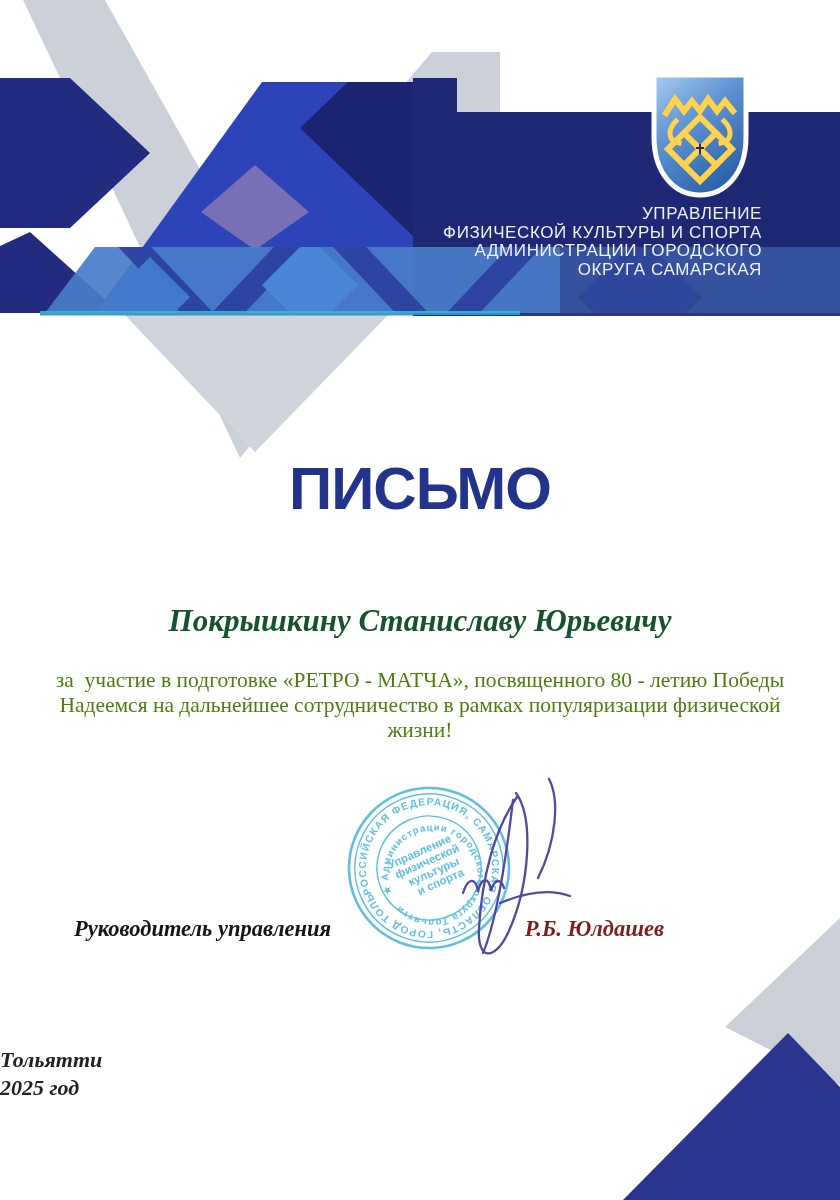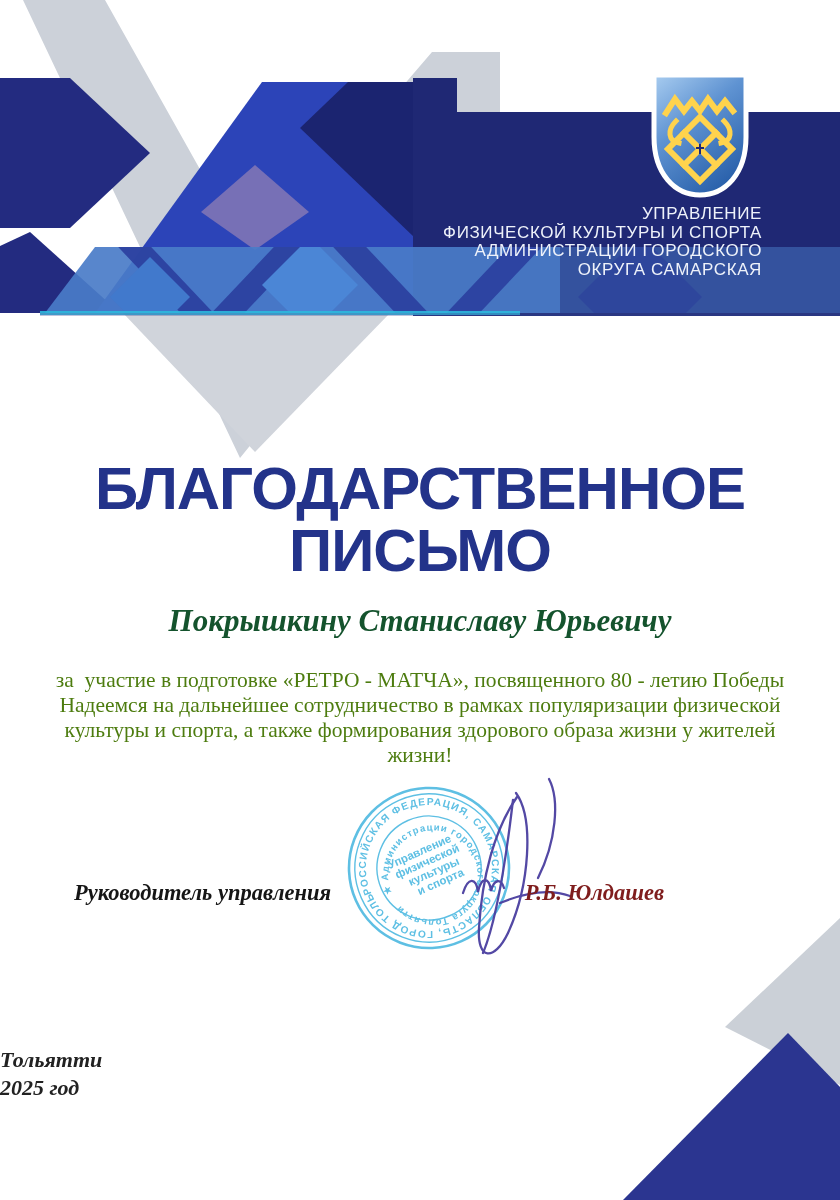--- a/index.html
+++ b/index.html
@@ -22,21 +22,21 @@
   }
   .recipient{
     position:absolute;top:603px;left:0;width:840px;text-align:center;
     font-weight:700;font-style:italic;font-size:31px;color:#14532d;
   }
   .body-text{
     position:absolute;top:668px;left:50px;width:740px;text-align:center;
     font-size:21.5px;line-height:25px;color:#4d7c0f;
   }
   .body-text div{white-space:pre;}
-  .sign-row{position:absolute;top:880px;left:0;width:740px;height:30px;}
+  .sign-row{position:absolute;top:916px;left:0;width:740px;height:30px;}
   .sign-role{
     position:absolute;left:74px;top:0;
     font-weight:700;font-style:italic;font-size:22.5px;color:#151515;white-space:nowrap;
   }
   .sign-name{
     position:absolute;right:76px;top:0;
     font-weight:700;font-style:italic;font-size:22.5px;color:#7f1d1d;white-space:nowrap;
   }
   .footer-text{
     position:absolute;top:1046px;left:0;width:840px;text-align:left;
@@ -150,30 +150,28 @@
   </svg>
 
   <div class="org-text">
     <div>УПРАВЛЕНИЕ</div>
     <div>ФИЗИЧЕСКОЙ КУЛЬТУРЫ И СПОРТА</div>
     <div>АДМИНИСТРАЦИИ ГОРОДСКОГО</div>
     <div>ОКРУГА САМАРСКАЯ</div>
   </div>
 
   <div class="doc-title">
-    <div>БЛАГОДАРСТВЕННОЕ</div>
     <div>ПИСЬМО</div>
   </div>
 
   <div class="recipient">Покрышкину Станиславу Юрьевичу</div>
 
   <div class="body-text">
     <div>за  участие в подготовке «РЕТРО - МАТЧА», посвященного 80 - летию Победы</div>
     <div>Надеемся на дальнейшее сотрудничество в рамках популяризации физической</div>
-    <div>культуры и спорта, а также формирования здорового образа жизни у жителей</div>
     <div>жизни!</div>
   </div>
 
   <div class="sign-row">
     <span class="sign-role">Руководитель управления</span>
     <span class="sign-name">Р.Б. Юлдашев</span>
   </div>
 
   <div class="footer-text">
     <div>Тольятти</div>

